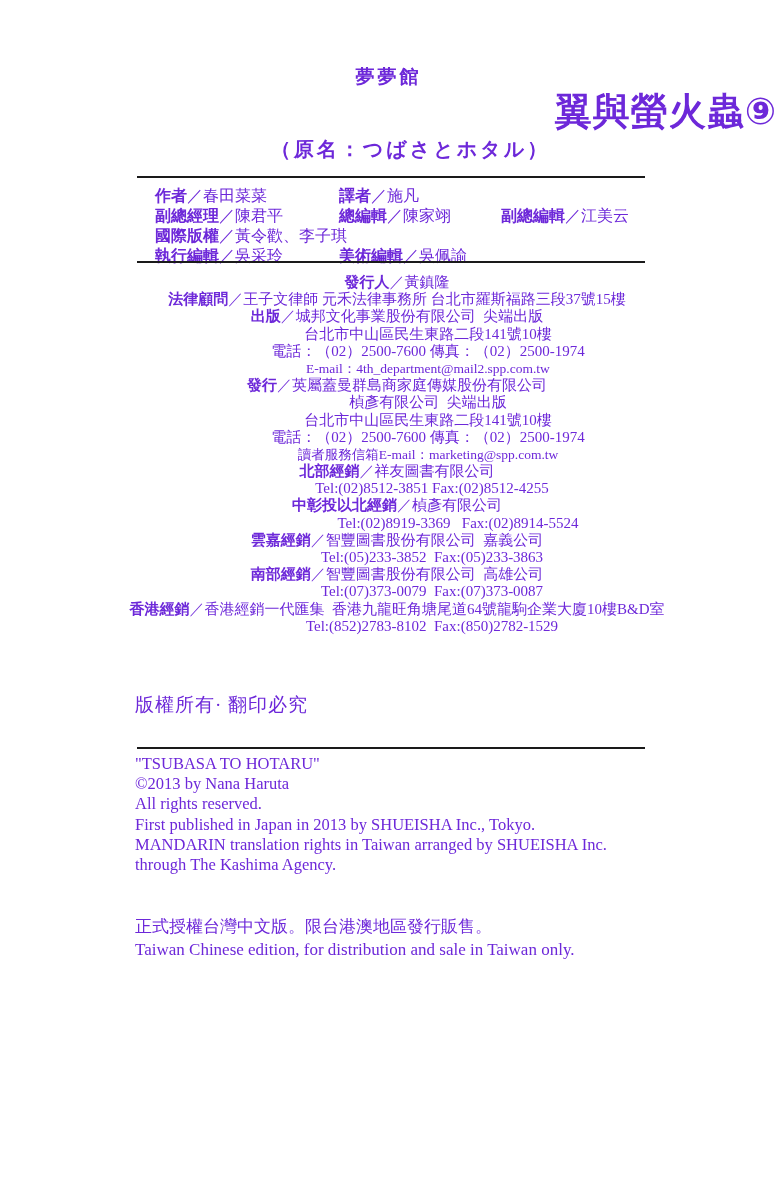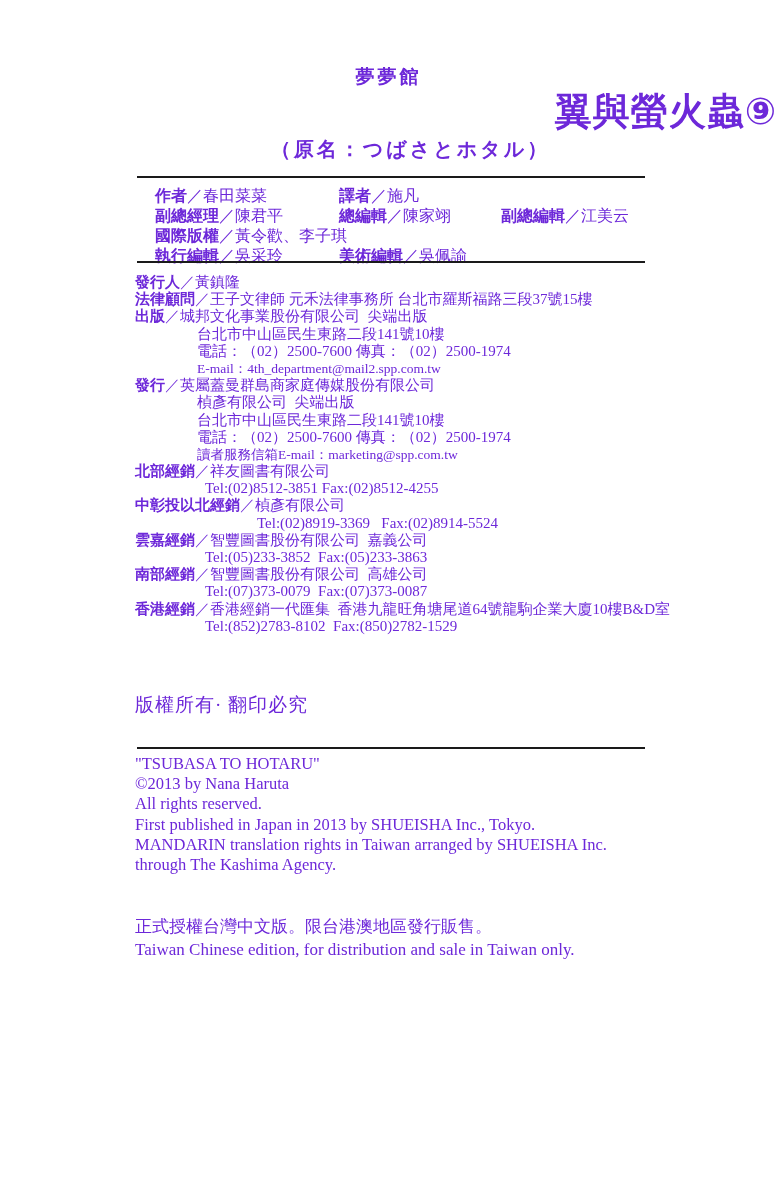--- a/index.html
+++ b/index.html
@@ -38,21 +38,21 @@
   .rule-3{top:747px;height:1.8px;}
   
   .staff{position:absolute;top:186px;left:135px;width:515px;font-size:16px;}
   .staff-row{position:relative;height:20px;line-height:20px;white-space:nowrap;}
   .cell{position:absolute;top:0;white-space:nowrap;}
   .c0{left:0;margin-left:20px;}
   .c1{left:204px;}
   .c2{left:366px;}
   .lbl{font-weight:bold;}
   
-  .publishing{position:absolute;top:274px;left:135px;width:540px;font-size:15px;}
+  .publishing{position:absolute;top:274px;left:127px;width:540px;font-size:15px;text-align:center;}
   .ln{height:17.2px;line-height:17.2px;white-space:pre;}
   .ind{padding-left:62px;}
   .tel{padding-left:70px;font-size:15px;}
   .tel2{padding-left:122px;}
   .sm{font-size:13.5px;}
   
   .copyright{position:absolute;top:692px;left:135px;font-size:19px;letter-spacing:1px;}
   
   .english{position:absolute;top:754px;left:135px;width:540px;font-size:16.5px;}
   .eng-ln{height:20.2px;line-height:20.2px;white-space:pre;}

